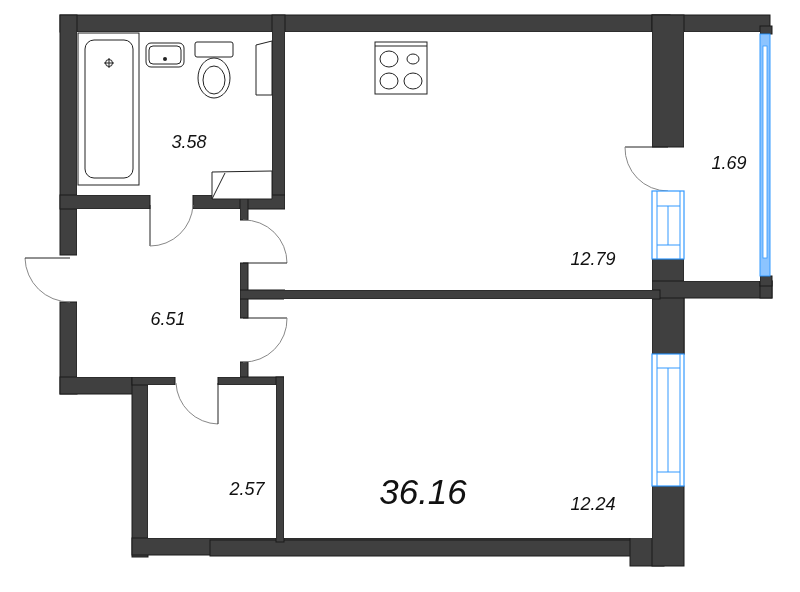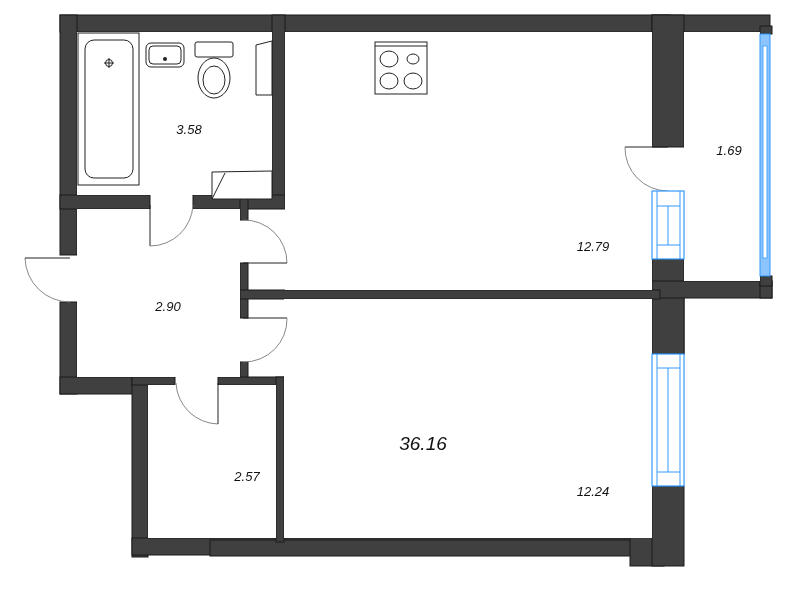--- a/index.html
+++ b/index.html
@@ -5,22 +5,22 @@
   html, body { margin: 0; padding: 0; background: #ffffff; }
   body { width: 800px; height: 592px; overflow: hidden; position: relative; font-family: "Liberation Sans", sans-serif; }
   #plan { position: absolute; left: 0; top: 0; width: 800px; height: 592px; }
   .wall { fill: #404040; stroke: #1a1a1a; stroke-width: 1; }
   .fixture { fill: #ffffff; stroke: #222222; stroke-width: 1; }
   .door { fill: none; stroke: #888888; stroke-width: 1; }
   .doorleaf { stroke: #222222; stroke-width: 1; fill: none; }
   .win { fill: #ffffff; stroke: #3399ff; stroke-width: 1.2; }
   .winfill { fill: #8cc4ff; stroke: #3399ff; stroke-width: 1; }
   .label { position: absolute; font-style: italic; color: #111111; white-space: nowrap; transform: translate(-50%, -50%); }
-  .label.small { font-size: 13px; }
-  .label.big { font-size: 19px; }
+  .label.small { font-size: 18px; margin-top: 13px; }
+  .label.big { font-size: 35px; margin-top: 48px; }
 </style>
 </head>
 <body>
 
 <svg id="plan" viewBox="0 0 800 592" xmlns="http://www.w3.org/2000/svg">
 
   <g>
 
     <rect class="wall" x="60" y="15" width="610" height="17"></rect>
     <rect class="wall" x="652" y="15" width="118" height="17"></rect>
@@ -150,16 +150,16 @@
     <g>
       <rect class="winfill" x="760" y="34" width="10" height="242"></rect>
       <rect x="763" y="46" width="4" height="212" fill="#ffffff" stroke="#3399ff" stroke-width="0.8"></rect>
     </g>
   </g>
 </svg>
 
 <div class="label small" style="left:189px; top:129px;">3.58</div>
 <div class="label small" style="left:593px; top:246px;text-align:right;">12.79</div>
 <div class="label small" style="left:729px; top:150px;">1.69</div>
-<div class="label small" style="left:168px; top:306px;">2.90</div>
+<div class="label small" style="left:168px; top:306px;">6.51</div>
 <div class="label small" style="left:247px; top:476px;">2.57</div>
 <div class="label small" style="left:593px; top:491px;text-align:right;">12.24</div>
 <div class="label big" style="left:423px; top:444px;">36.16</div>
 
 </body></html>

